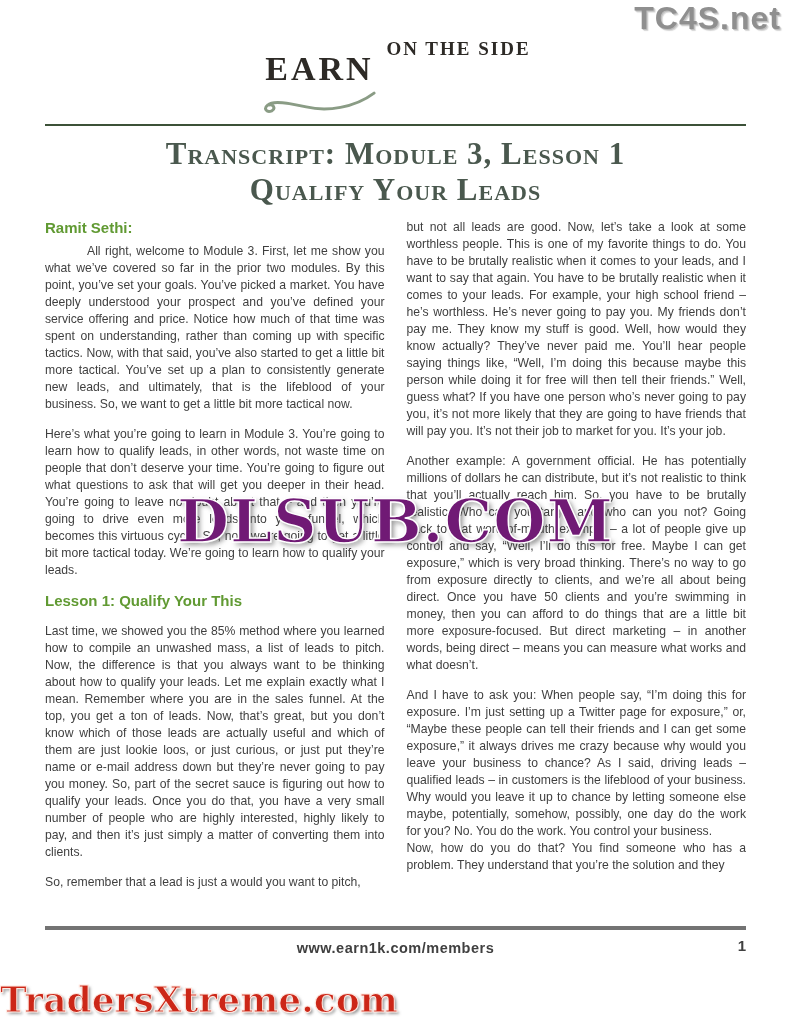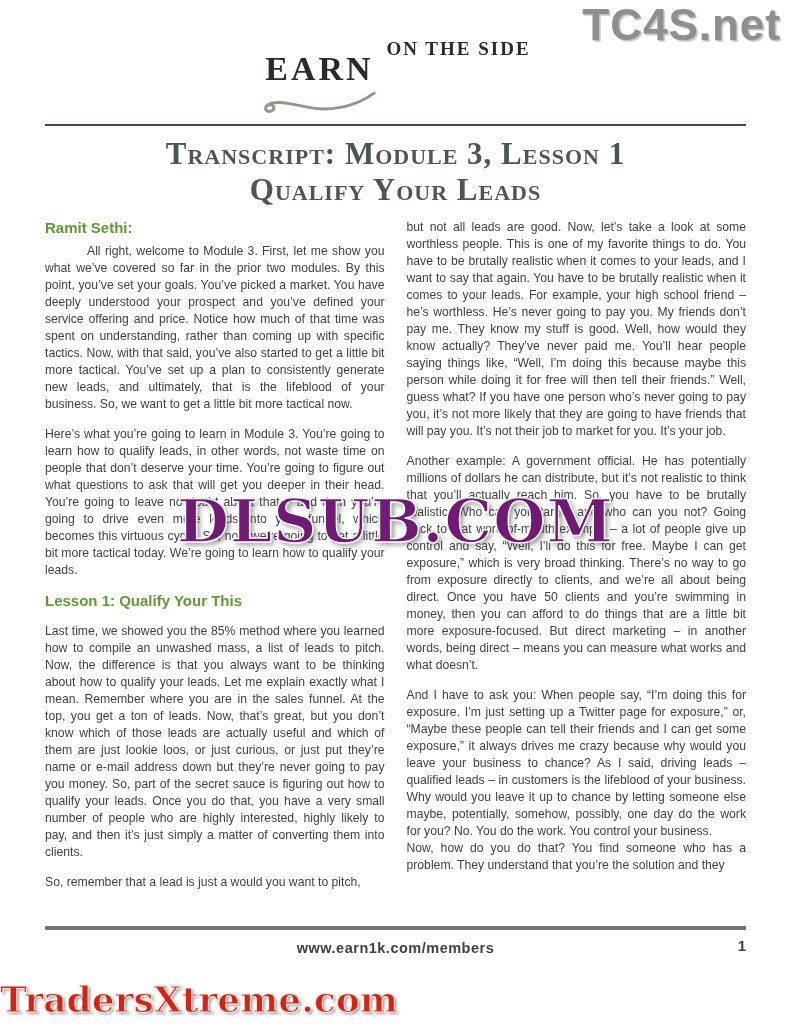--- a/index.html
+++ b/index.html
@@ -14,21 +14,21 @@
     margin: 0 auto;
   }
 
   
   .wm-top {
     position: absolute;
     top: 0;
     right: 10px;
     font-family: "Liberation Sans", sans-serif;
     font-weight: bold;
-    font-size: 44px;
+    font-size: 32px;
     color: #8f8f8f;
     text-shadow: 1px 1px 0 #bdbdbd, 2px 2px 1px #d6d6d6;
     letter-spacing: 1px;
     z-index: 30;
   }
   .wm-center {
     position: absolute;
     top: 486px;
     left: 0;
     width: 100%;

